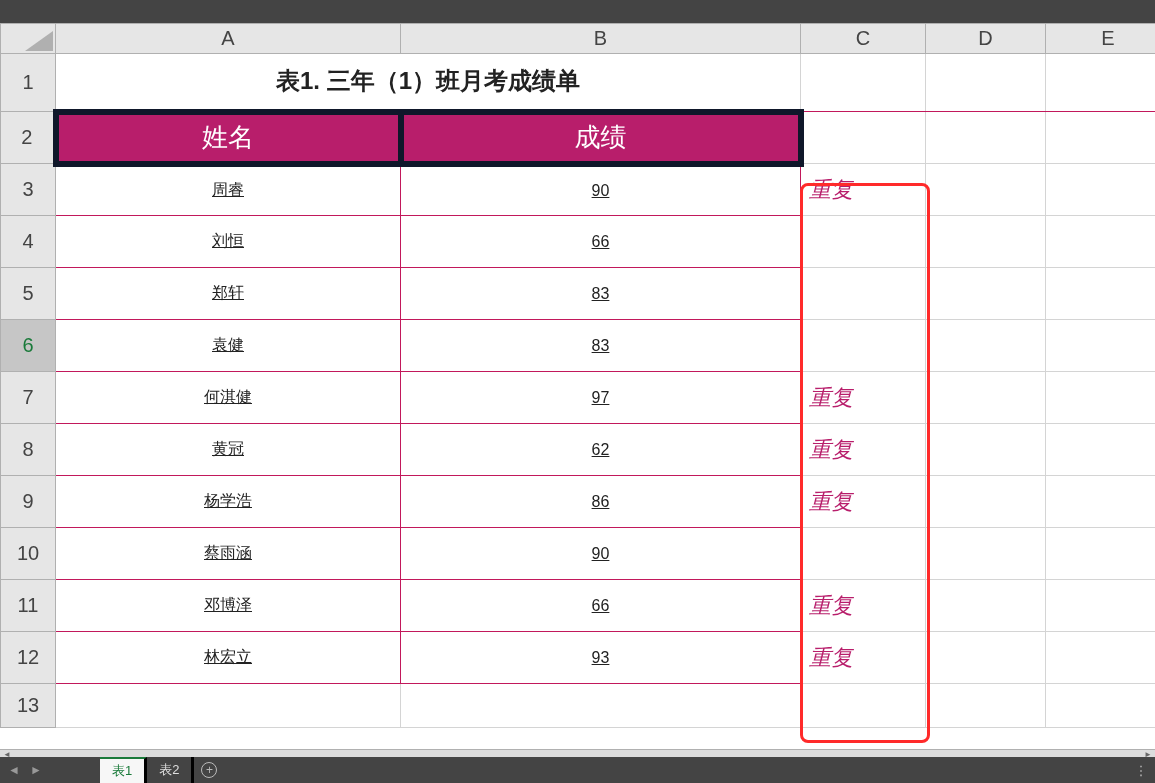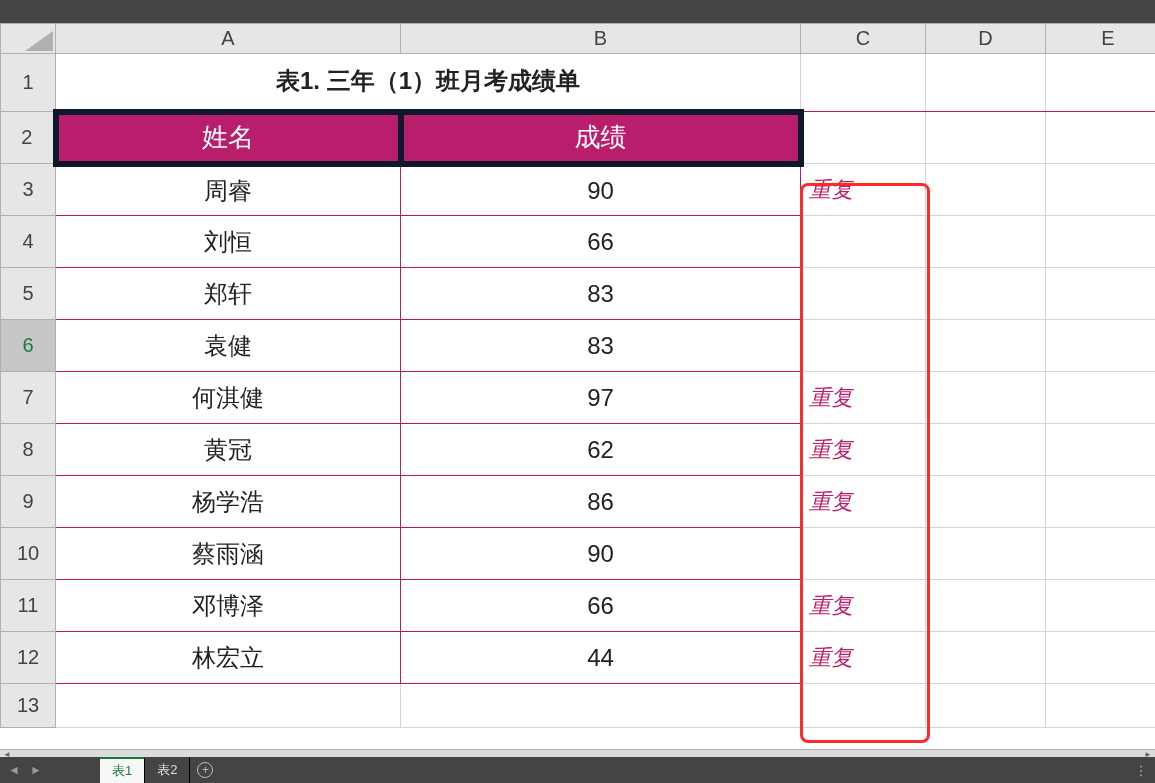--- a/index.html
+++ b/index.html
@@ -95,22 +95,23 @@
     background: #b81e6b;
     color: #fff;
     font-size: 26px;
     height: 48px;
     border: 6px solid #0f172a;
   }
   
   tr.datarow td.cell.a,
   tr.datarow td.cell.b {
     border: 1px solid #c2185b;
-    font-size: 24px;
+    font-size: 16px;
     color: #222;
+    text-decoration: underline;
   }
   
   td.cell.c { text-align: left; padding-left: 8px; color: #b81e6b; font-size: 22px; }
   td.cell.d, td.cell.e { }
   
   .red-box {
     position: absolute;
     border: 3px solid #ff2a2a;
     border-radius: 8px;
     pointer-events: none;
@@ -133,21 +134,21 @@
     padding-left: 8px;
     color: #999;
   }
   .tabbar .scroll-area span { font-size: 12px; }
   .tabbar .tab {
     padding: 0 12px;
     display: flex;
     align-items: center;
     background: #444;
     color: #ddd;
-    border-right: 1px solid #000000;
+    border-right: 3px solid #000000;
     cursor: pointer;
   }
   .tabbar .tab.active {
     background: #f7f7f7;
     color: #1a7a3a;
     border-top: 2px solid #1a7a3a;
   }
   .tabbar .addtab {
     width: 30px;
     display: flex;
@@ -311,21 +312,21 @@
         <td class="rowhdr">11</td>
         <td class="cell a">邓博泽</td>
         <td class="cell b">66</td>
         <td class="cell c cde">重复</td>
         <td class="cell d"></td>
         <td class="cell e"></td>
       </tr>
       <tr class="datarow">
         <td class="rowhdr">12</td>
         <td class="cell a">林宏立</td>
-        <td class="cell b">44</td>
+        <td class="cell b">93</td>
         <td class="cell c cde">重复</td>
         <td class="cell d"></td>
         <td class="cell e"></td>
       </tr>
 
       <tr class="row13">
         <td class="rowhdr">13</td>
         <td class="cell"></td>
         <td class="cell"></td>
         <td class="cell cde"></td>

